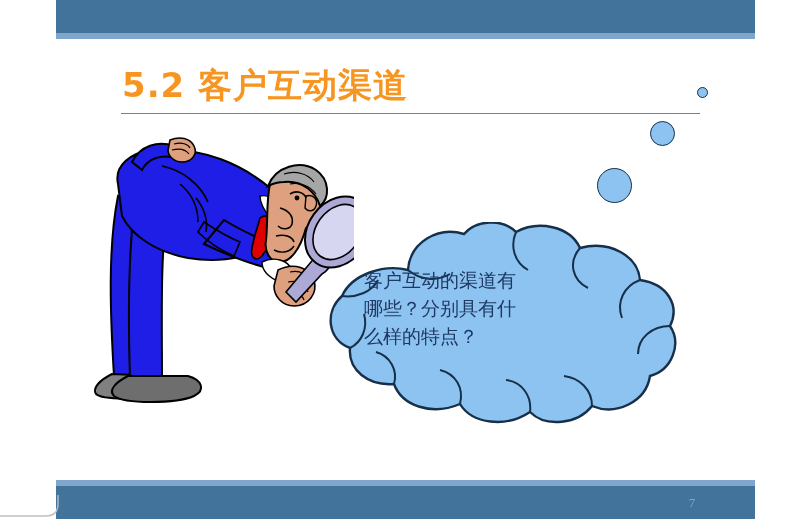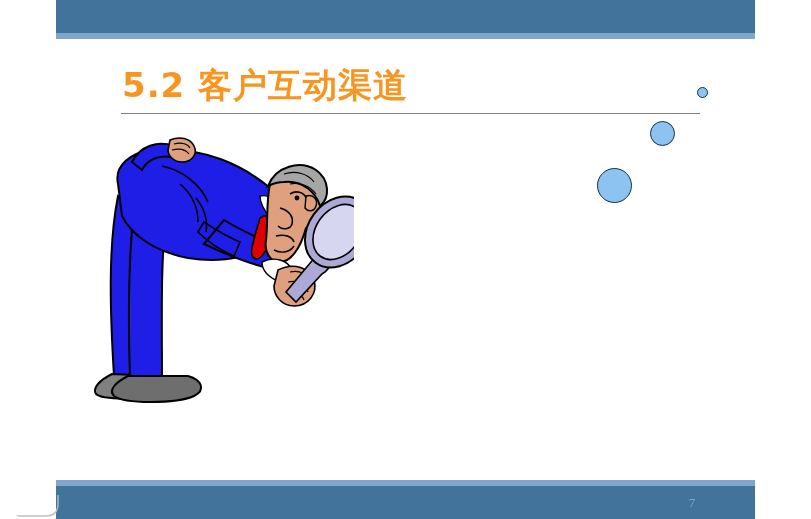--- a/index.html
+++ b/index.html
@@ -9,21 +9,20 @@
   }
   body {
     font-family: "Liberation Sans", sans-serif;
   }
   .slide {
     position: relative;
     width: 811px;
     height: 519px;
     background: #ffffff;
     overflow: hidden;
-    border-radius: 30px;
   }
 
   
   .top-bar-dark {
     position: absolute;
     left: 56px;
     top: 0px;
     width: 699px;
     height: 33px;
     background: #41739B;
@@ -210,20 +209,53 @@
       <path d="M202 156 C210 155 218 158 220 164" fill="none" stroke="#000000" stroke-width="1.2"></path>
 
       <path d="M202 156 L232 120 C236 116 244 118 246 124 C248 130 242 136 238 138 L212 166 Z" fill="#ADA9D6" stroke="#000000" stroke-width="1.6"></path>
 
       <ellipse cx="254" cy="96" rx="30" ry="38" transform="rotate(36 254 96)" fill="#ADA9D6" stroke="#000000" stroke-width="2"></ellipse>
 
       <ellipse cx="254" cy="96" rx="22" ry="30" transform="rotate(36 254 96)" fill="#D6D6F0" stroke="#000000" stroke-width="1.6"></ellipse>
     </svg>
   </div>
 
+  <div class="cloud-wrap">
+    <svg viewBox="0 0 400 208" width="400" height="208" xmlns="http://www.w3.org/2000/svg">
+      <path d="M116 48
+               C118 20 146 4 172 12
+               C184 -2 210 -4 224 10
+               C246 -2 278 4 288 26
+               C318 18 346 34 348 58
+               C376 62 388 84 378 104
+               C390 122 380 148 358 154
+               C354 180 324 194 300 184
+               C286 202 254 206 238 190
+               C214 206 180 202 168 182
+               C140 194 110 184 102 162
+               C76 164 56 148 58 126
+               C36 118 32 90 50 74
+               C60 52 92 42 116 48 Z" fill="#8DC3F0" stroke="#16304A" stroke-width="2.4"></path>
+
+      <path d="M288 26 C276 40 280 58 296 66" fill="none" stroke="#16304A" stroke-width="2"></path>
+      <path d="M348 58 C332 64 324 80 330 96" fill="none" stroke="#16304A" stroke-width="2"></path>
+      <path d="M378 104 C360 104 346 116 346 132" fill="none" stroke="#16304A" stroke-width="2"></path>
+      <path d="M300 184 C300 168 288 156 272 154" fill="none" stroke="#16304A" stroke-width="2"></path>
+      <path d="M238 190 C240 174 230 160 214 158" fill="none" stroke="#16304A" stroke-width="2"></path>
+      <path d="M168 182 C172 166 164 152 148 148" fill="none" stroke="#16304A" stroke-width="2"></path>
+      <path d="M102 162 C106 148 98 134 84 130" fill="none" stroke="#16304A" stroke-width="2"></path>
+      <path d="M58 126 C70 120 76 106 72 92" fill="none" stroke="#16304A" stroke-width="2"></path>
+      <path d="M50 74 C64 76 80 70 86 58" fill="none" stroke="#16304A" stroke-width="2"></path>
+      <path d="M116 48 C128 58 144 60 158 52" fill="none" stroke="#16304A" stroke-width="2"></path>
+      <path d="M224 10 C218 24 222 40 236 48" fill="none" stroke="#16304A" stroke-width="2"></path>
+    </svg>
+    <div class="cloud-text">客户互动的渠道有
+哪些？分别具有什
+么样的特点？</div>
+  </div>
 
   <div class="bottom-bar-light"></div>
   <div class="bottom-bar-dark"></div>
   <div class="page-number">7</div>
 
   <div class="corner-curve">
     <svg viewBox="0 0 70 24" width="70" height="24" xmlns="http://www.w3.org/2000/svg">
       <path d="M0 21 L46 21 C54 21 58 17 58 9 L58 0" fill="none" stroke="#BFBFBF" stroke-width="1.4"></path>
     </svg>
   </div>

